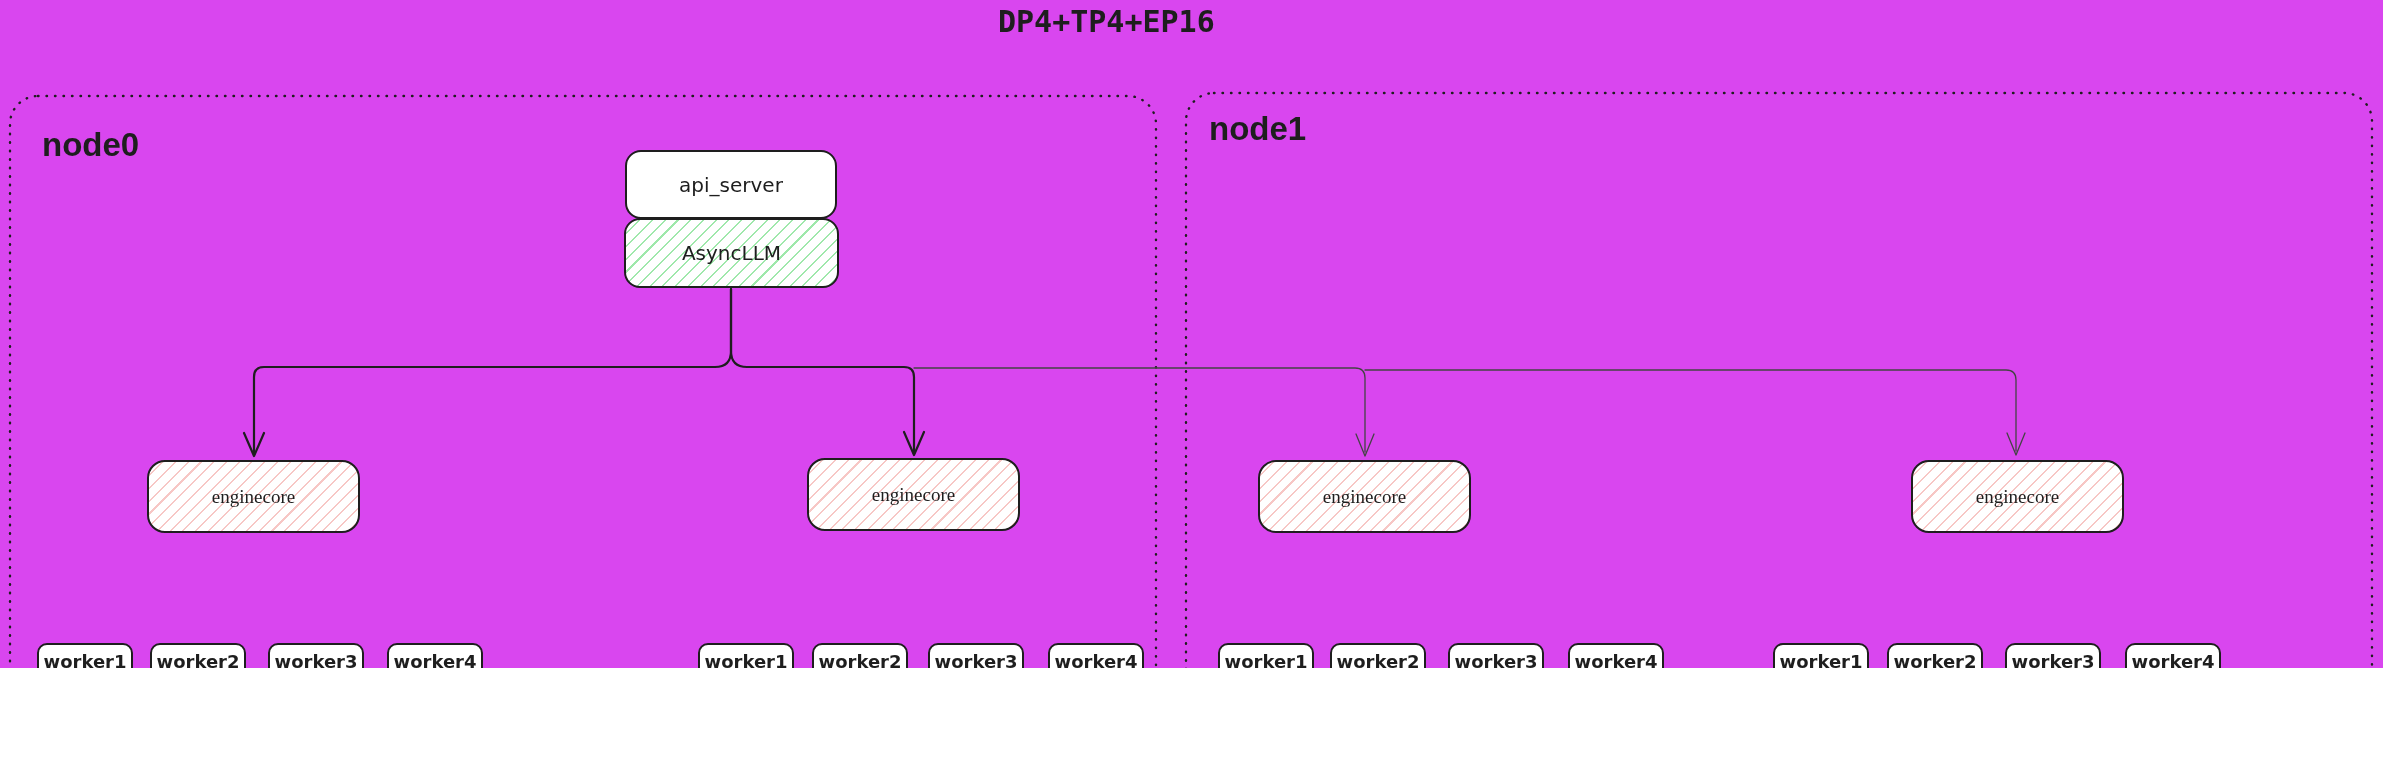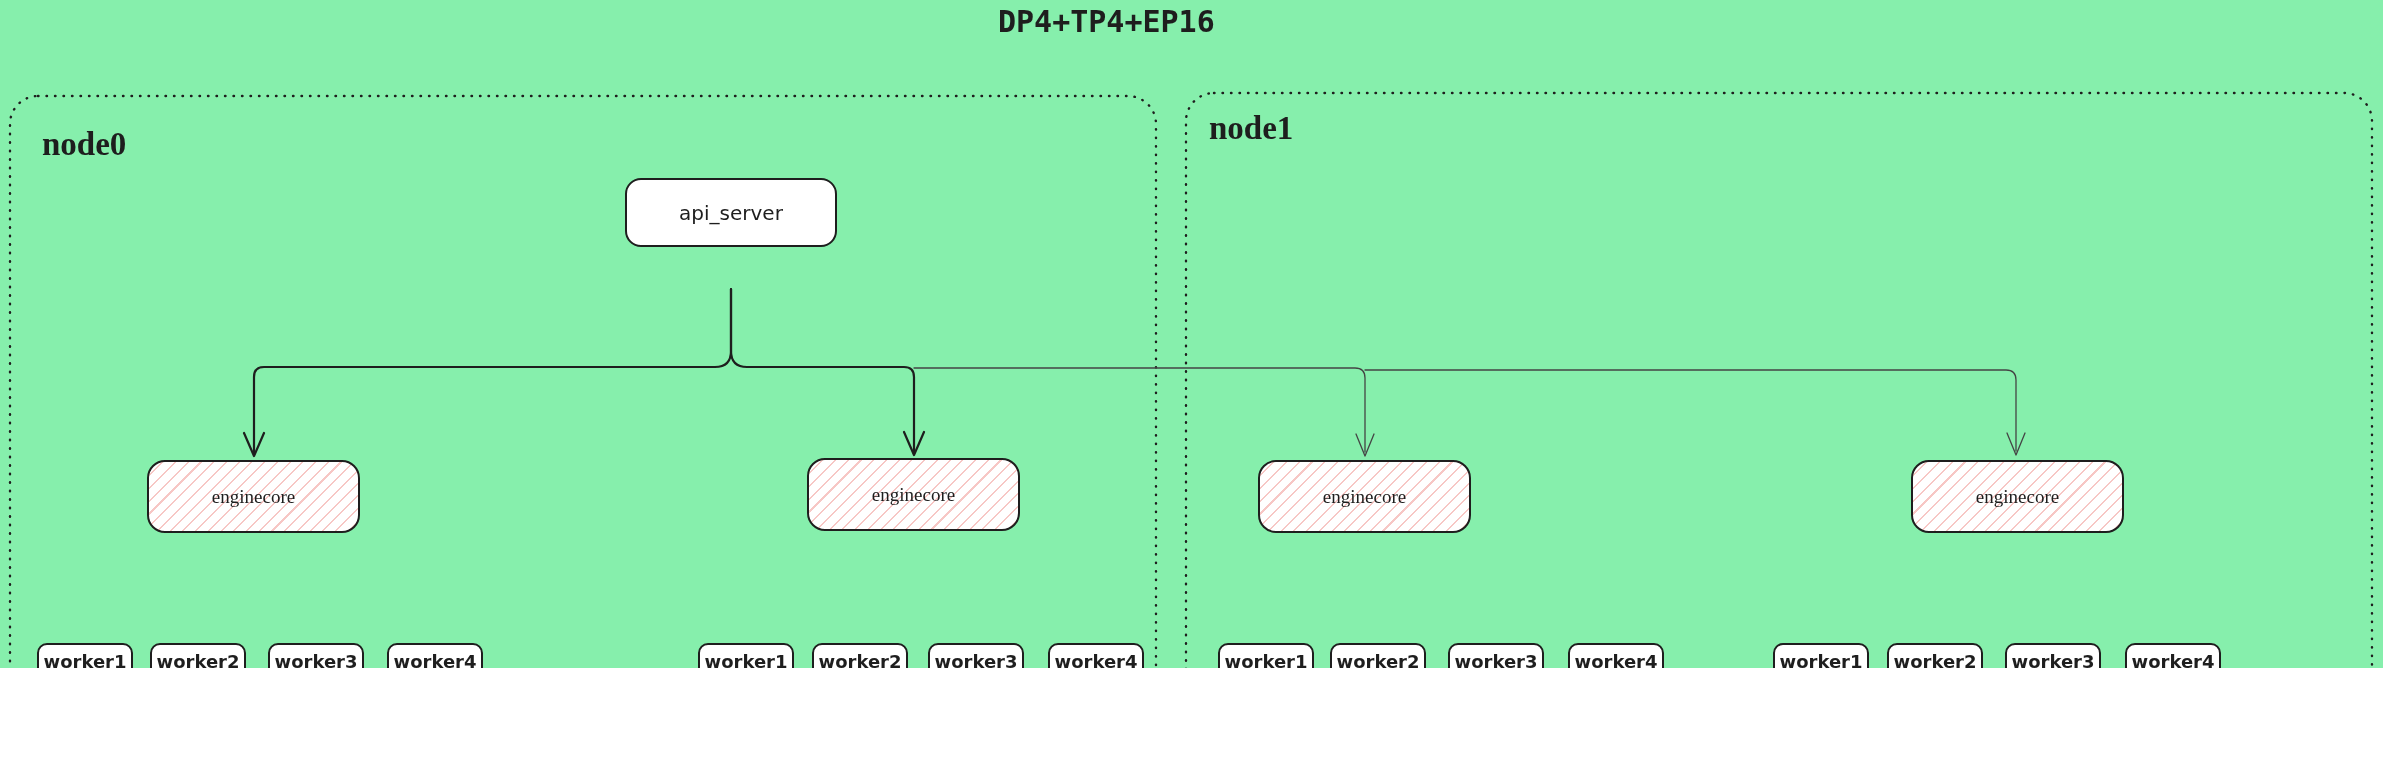--- a/index.html
+++ b/index.html
@@ -1,48 +1,48 @@
 <!DOCTYPE html>
 <html><head>
 <meta charset="utf-8">
 <style>
   html,body{margin:0;padding:0;background:#ffffff;}
   .canvas{
     position:relative;
     width:2383px;height:668px;
-    background:#86efac;
+    background:#d946ef;
     font-family:"DejaVu Sans", sans-serif;
     color:#1e1e1e;
     overflow:hidden;
   }
   .title{
     position:absolute;left:998px;top:4px;
     font-family:"DejaVu Sans Mono", monospace;
     font-size:30px;font-weight:bold;
     letter-spacing:0px;white-space:nowrap;
   }
   .overlay{
     position:absolute;left:0;top:0;width:2383px;height:773px;
     pointer-events:none;
   }
   .node-label{
     position:absolute;
-    font-family:Liberation Serif, serif;
+    font-family:Liberation Sans, sans-serif;
     font-size:33px;font-weight:bold;
     white-space:nowrap;z-index:2;text-align:right;
   }
   .node-label.n0{left:42px;top:126px;}
   .node-label.n1{left:1209px;top:110px;}
   .box{
     position:absolute;box-sizing:border-box;
     border:2px solid #1e1e1e;background:#ffffff;
     display:flex;align-items:center;justify-content:center;
     z-index:2;white-space:nowrap;
   }
-  .api{left:625px;top:150px;width:212px;height:69px;border-radius:16px;font-size:20px;margin-top:28px;}
+  .api{left:625px;top:150px;width:212px;height:69px;border-radius:16px;font-size:20px;}
   .asyncllm{left:624px;top:218px;width:215px;height:70px;border-radius:16px;font-size:20px;}
   .engine{width:213px;height:73px;border-radius:18px;font-size:19px;}
   .worker{width:96px;height:37px;top:643px;border-radius:10px;font-size:18px;font-weight:bold;}
   .hatch-green{
     background-image:repeating-linear-gradient(135deg,
       #9fe8ab 0px,#9fe8ab 1.5px,transparent 1.5px,transparent 9px);
   }
   .hatch-red{
     background-image:repeating-linear-gradient(135deg,
       #f7c7c5 0px,#f7c7c5 1.5px,transparent 1.5px,transparent 9px);
@@ -69,20 +69,21 @@
     <path d="M914 368 H1355 Q1365 368 1365 378 V452" fill="none" stroke="#444444" stroke-width="1.3" stroke-linecap="round"></path>
     <path d="M1356 434 L1365 456 L1374 434" fill="none" stroke="#444444" stroke-width="1.3" stroke-linecap="round" stroke-linejoin="round"></path>
     <path d="M1365 370 H2006 Q2016 370 2016 380 V451" fill="none" stroke="#444444" stroke-width="1.3" stroke-linecap="round"></path>
     <path d="M2007 433 L2016 455 L2025 433" fill="none" stroke="#444444" stroke-width="1.3" stroke-linecap="round" stroke-linejoin="round"></path>
   </svg>
 
   <div class="node-label n0">node0</div>
   <div class="node-label n1">node1</div>
 
   <div class="box api">api_server</div>
+  <div class="box asyncllm hatch-green">AsyncLLM</div>
 
   <div class="box engine hatch-red" style="left:147px;top:460px;">enginecore</div>
   <div class="box engine hatch-red" style="left:807px;top:458px;">enginecore</div>
   <div class="box engine hatch-red" style="left:1258px;top:460px;">enginecore</div>
   <div class="box engine hatch-red" style="left:1911px;top:460px;">enginecore</div>
 
   <div class="box worker" style="left:37px;">worker1</div>
   <div class="box worker" style="left:150px;">worker2</div>
   <div class="box worker" style="left:268px;">worker3</div>
   <div class="box worker" style="left:387px;">worker4</div>

